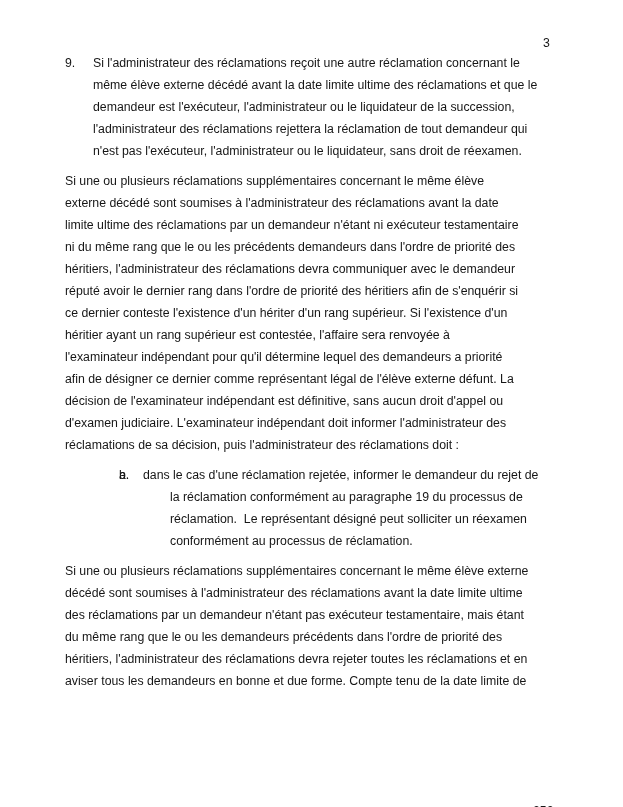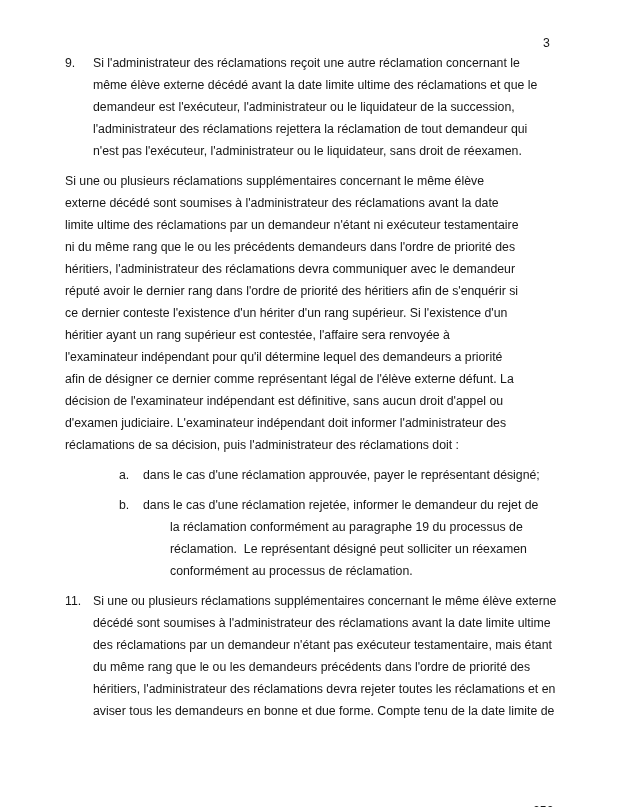--- a/index.html
+++ b/index.html
@@ -92,33 +92,31 @@
 héritier ayant un rang supérieur est contestée, l'affaire sera renvoyée à
 l'examinateur indépendant pour qu'il détermine lequel des demandeurs a priorité
 afin de désigner ce dernier comme représentant légal de l'élève externe défunt. La
 décision de l'examinateur indépendant est définitive, sans aucun droit d'appel ou
 d'examen judiciaire. L'examinateur indépendant doit informer l'administrateur des
 réclamations de sa décision, puis l'administrateur des réclamations doit :</div>
     </div>
 
     <div class="subitem">
       <div class="sublabel">a.</div>
-      <div class="subtxt">dans le cas d'une réclamation approuvée, payer le représentant désigné;</div>
     </div>
 
     <div class="subitem">
       <div class="sublabel">b.</div>
       <div class="subtxt">dans le cas d'une réclamation rejetée, informer le demandeur du rejet de
 la réclamation conformément au paragraphe 19 du processus de
 réclamation.  Le représentant désigné peut solliciter un réexamen
 conformément au processus de réclamation.</div>
     </div>
 
     <div class="item">
-      <div class="num">11.</div>
       <div class="txt">Si une ou plusieurs réclamations supplémentaires concernant le même élève externe
 décédé sont soumises à l'administrateur des réclamations avant la date limite ultime
 des réclamations par un demandeur n'étant pas exécuteur testamentaire, mais étant
 du même rang que le ou les demandeurs précédents dans l'ordre de priorité des
 héritiers, l'administrateur des réclamations devra rejeter toutes les réclamations et en
 aviser tous les demandeurs en bonne et due forme. Compte tenu de la date limite de</div>
     </div>
 
   </div>
 

